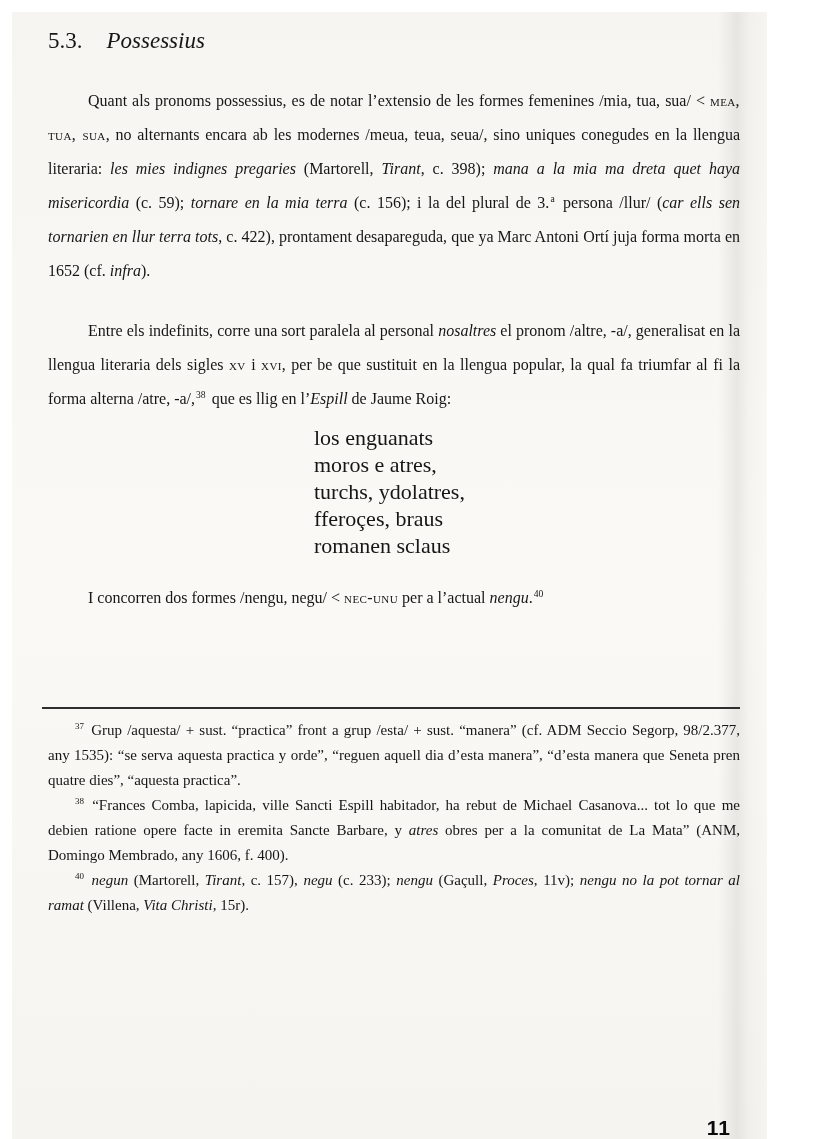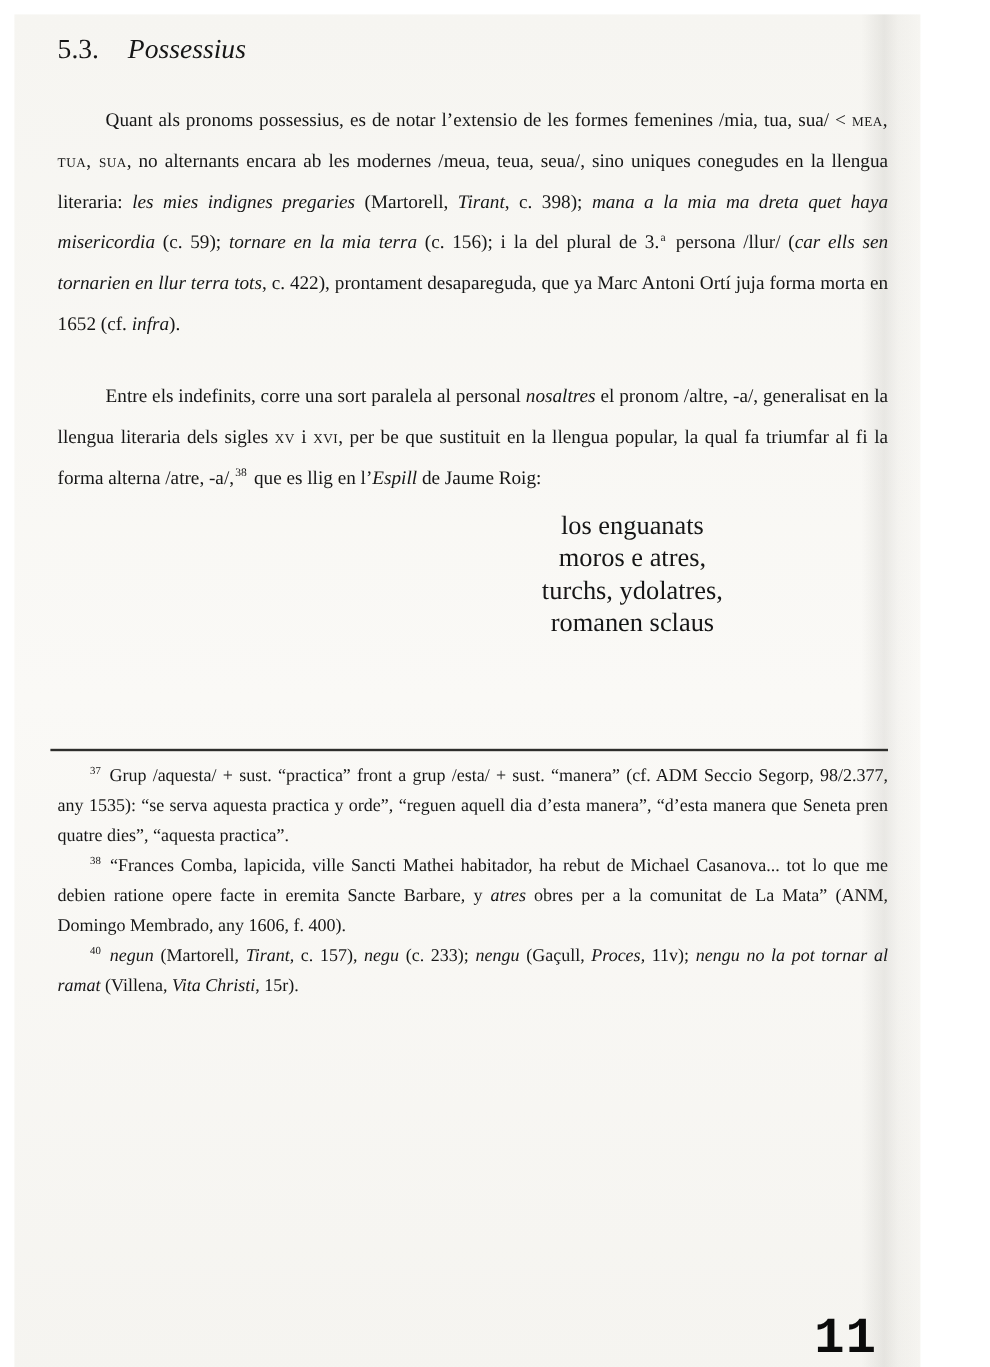--- a/index.html
+++ b/index.html
@@ -24,41 +24,41 @@
 
   .body-para {
     margin:0; font-size:16px; line-height:34px;
     text-align:justify; text-indent:40px; hyphens:manual;
   }
   .para-1 { margin-top:28px; }
   .para-2 { margin-top:26px; }
   .para-3 { margin-top:22px; }
 
   .verse { margin:8px 0 0 266px; font-size:22px; line-height:27px; }
-  .verse-line { white-space:nowrap;text-align:center; }
+  .verse-line { white-space:nowrap; }
 
   .rule {
     border:none; height:0;
     border-top:2px solid #2e2e2c;
     margin:92px 0 0 -6px;
   }
 
   .footnotes { margin-top:9px; font-size:15px; line-height:25px;font-family:Liberation Serif, serif; }
   .footnote {
     margin:0; text-align:justify; text-indent:26px; hyphens:manual;
   }
 
   .run-i { font-style:italic; }
   .run-sc { font-variant:small-caps; letter-spacing:0.4px; }
   sup.run-sup { font-size:0.6em; line-height:0; vertical-align:super; margin:0 2px 0 1px; }
 
   .page-number {
     position:absolute; right:36px; bottom:11px;
-    font-family:Liberation Mono, monospace;
-    font-weight:bold; font-size:42px; letter-spacing:1px; color:#0b0b0b;
+    font-family:Liberation Sans, sans-serif;
+    font-weight:bold; font-size:21px; letter-spacing:1px; color:#0b0b0b;
   }
 </style>
 </head>
 <body>
 
 <div class="page">
   <div class="content">
 
     <div class="heading heading-1">
       <span class="h-num">5.3.</span><span class="h-title">Possessius</span>
@@ -66,27 +66,29 @@
 
     <p class="body-para para-1"><span>Quant als pronoms possessius, es de notar l’extensio de les formes femeni­nes /mia, tua, sua/ &lt; </span><span class="run-sc">mea, tua, sua</span><span>, no alternants encara ab les modernes /meua, teua, seua/, sino uniques conegudes en la llengua literaria: </span><span class="run-i">les mies indignes pregaries</span><span> (Martorell, </span><span class="run-i">Tirant</span><span>, c. 398); </span><span class="run-i">mana a la mia ma dreta quet haya misericordia</span><span> (c. 59); </span><span class="run-i">tornare en la mia terra</span><span> (c. 156); i la del plural de 3.</span><sup class="run-sup">a</sup><span> persona /llur/ (</span><span class="run-i">car ells sen tornarien en llur terra tots</span><span>, c. 422), prontament desapareguda, que ya Marc Antoni Ortí juja forma morta en 1652 (cf. </span><span class="run-i">infra</span><span>).</span></p>
 
 
     <p class="body-para para-2"><span>Entre els indefinits, corre una sort paralela al personal </span><span class="run-i">nosaltres</span><span> el pronom /altre, -a/, generalisat en la llengua literaria dels sigles </span><span class="run-sc">xv</span><span> i </span><span class="run-sc">xvi</span><span>, per be que sustituit en la llengua popular, la qual fa triumfar al fi la forma alterna /atre, -a/,</span><sup class="run-sup">38</sup><span> que es llig en l’</span><span class="run-i">Espill</span><span> de Jaume Roig:</span></p>
 
     <div class="verse">
         <div class="verse-line"><span>los enguanats</span></div>
         <div class="verse-line"><span>moros e atres,</span></div>
         <div class="verse-line"><span>turchs, ydolatres,</span></div>
+        <div class="verse-line"><span>fferoçes, braus</span></div>
         <div class="verse-line"><span>romanen sclaus</span></div>
       </div>
 
+    <p class="body-para para-3"><span>I concorren dos formes /nengu, negu/ &lt; </span><span class="run-sc">nec-unu</span><span> per a l’actual </span><span class="run-i">nengu</span><span>.</span><sup class="run-sup">40</sup></p>
 
     <hr class="rule">
 
     <div class="footnotes">
       <p class="footnote"><sup class="run-sup">37</sup><span> Grup /aquesta/ + sust. “practica” front a grup /esta/ + sust. “manera” (cf. ADM Seccio Segorp, 98/2.377, any 1535): “se serva aquesta practica y orde”, “reguen aquell dia d’esta manera”, “d’esta manera que Seneta pren quatre dies”, “aquesta practica”.</span></p>
-      <p class="footnote"><sup class="run-sup">38</sup><span> “Frances Comba, lapicida, ville Sancti Mathei habitador, ha rebut de Michael Casanova... tot lo que me debien ratione opere facte in eremita Sancte Barbare, y </span><span class="run-i">atres</span><span> obres per a la comunitat de La Mata” (ANM, Domingo Membrado, any 1606, f. 400).</span></p>
+      <p class="footnote"><sup class="run-sup">38</sup><span> “Frances Comba, lapicida, ville Sancti Espill habitador, ha rebut de Michael Casanova... tot lo que me debien ratione opere facte in eremita Sancte Barbare, y </span><span class="run-i">atres</span><span> obres per a la comunitat de La Mata” (ANM, Domingo Membrado, any 1606, f. 400).</span></p>
       <p class="footnote"><sup class="run-sup">40</sup><span> </span><span class="run-i">negun</span><span> (Martorell, </span><span class="run-i">Tirant</span><span>, c. 157), </span><span class="run-i">negu</span><span> (c. 233); </span><span class="run-i">nengu</span><span> (Gaçull, </span><span class="run-i">Proces</span><span>, 11v); </span><span class="run-i">nengu no la pot tornar al ramat</span><span> (Villena, </span><span class="run-i">Vita Christi</span><span>, 15r).</span></p>
     </div>
   </div>
 
   <div class="page-number">11</div>
 </div>
 
 </body></html>

